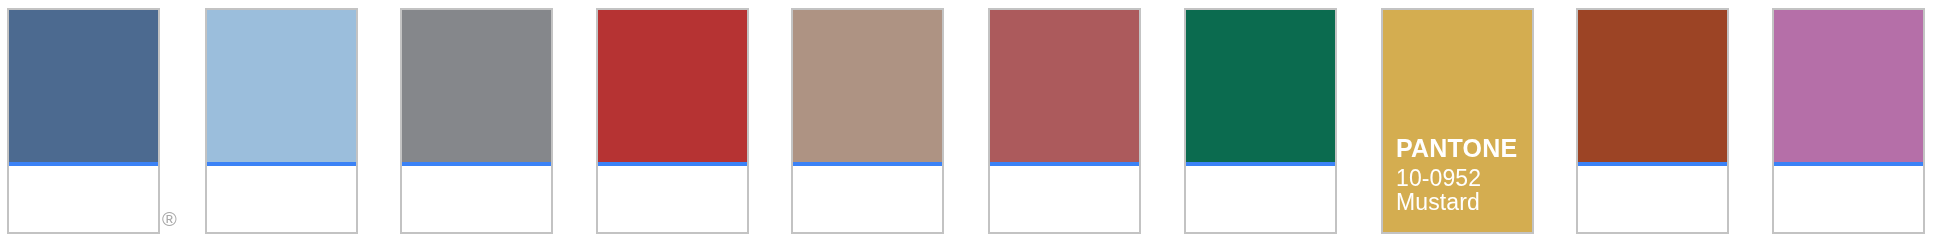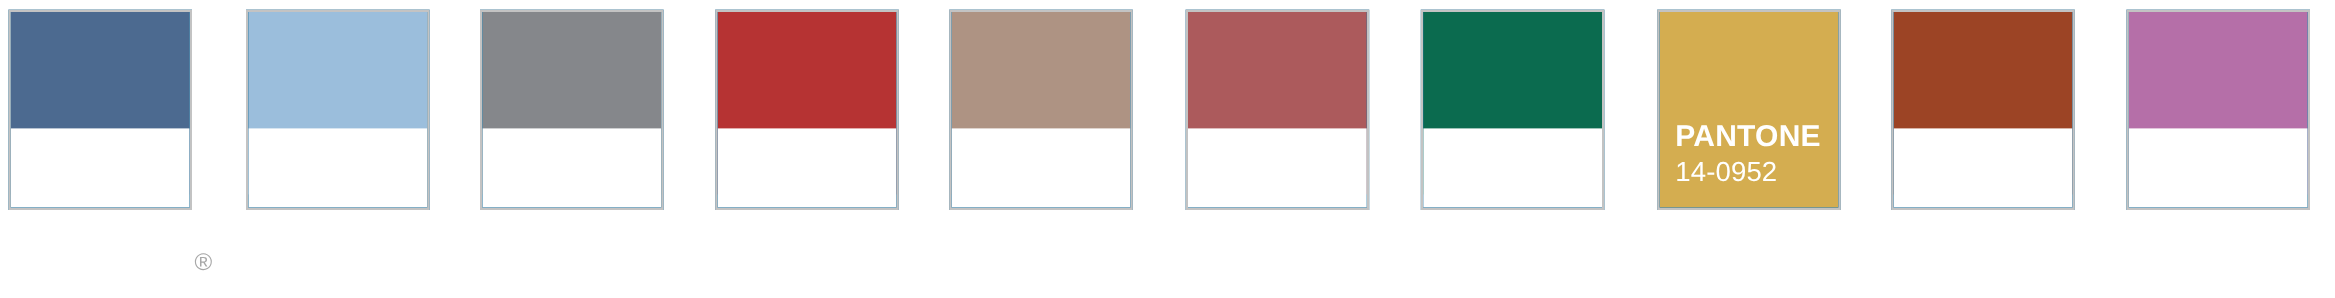--- a/index.html
+++ b/index.html
@@ -19,24 +19,24 @@
     position: relative;
     width: 1946px;
     height: 248px;
     background: #ffffff;
   }
 
   .swatch-card {
     position: absolute;
     top: 8px;
     width: 153px;
-    height: 167px;
+    height: 226px;
     box-sizing: border-box;
     border: 2px solid #c3c3c3;
-    background: #0369a1;
+    background: #3b82f6;
     overflow: hidden;
   }
 
   .swatch-color {
     position: absolute;
     left: 0;
     top: 0;
     width: 100%;
     height: 152px;
   }
@@ -117,21 +117,22 @@
       <div class="swatch-white"></div>
     </div>
     <div class="swatch-card" style="left: 1184px; border-color: rgb(195, 195, 195);">
       <div class="swatch-color" style="background: rgb(11, 107, 79);"></div>
       <div class="swatch-white"></div>
     </div>
     <div class="swatch-card full-bleed" style="left: 1381px; border-color: rgb(195, 195, 195);">
       <div class="swatch-color" style="background: rgb(212, 173, 80);"></div>
       <div class="swatch-label">
         <span class="brand-wordmark">PANTONE</span>
-        <span class="color-code">14-0952</span>
+        <span class="color-code">10-0952</span>
+        <span class="color-name-line">Mustard</span>
       </div>
     </div>
     <div class="swatch-card" style="left: 1576px; border-color: rgb(195, 195, 195);">
       <div class="swatch-color" style="background: rgb(156, 68, 37);"></div>
       <div class="swatch-white"></div>
     </div>
     <div class="swatch-card" style="left: 1772px; border-color: rgb(195, 195, 195);">
       <div class="swatch-color" style="background: rgb(181, 111, 168);"></div>
       <div class="swatch-white"></div>
     </div>

